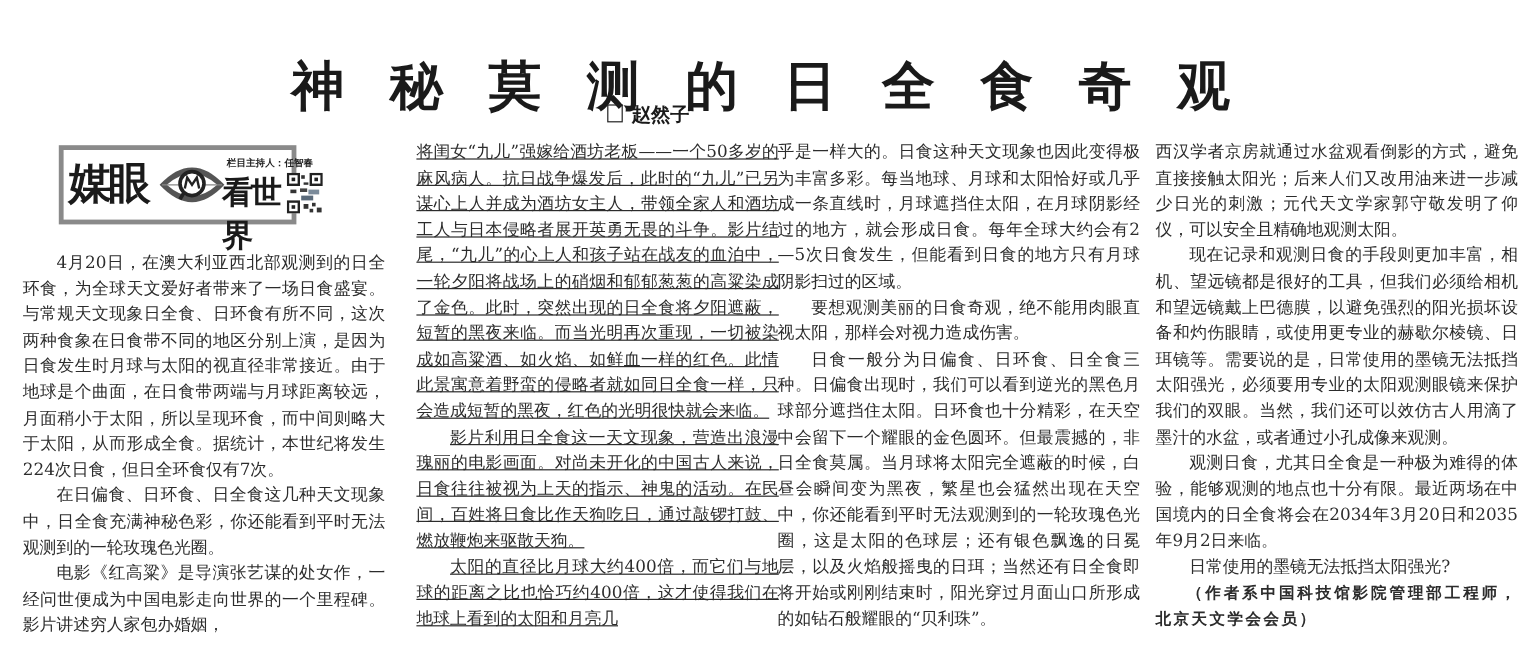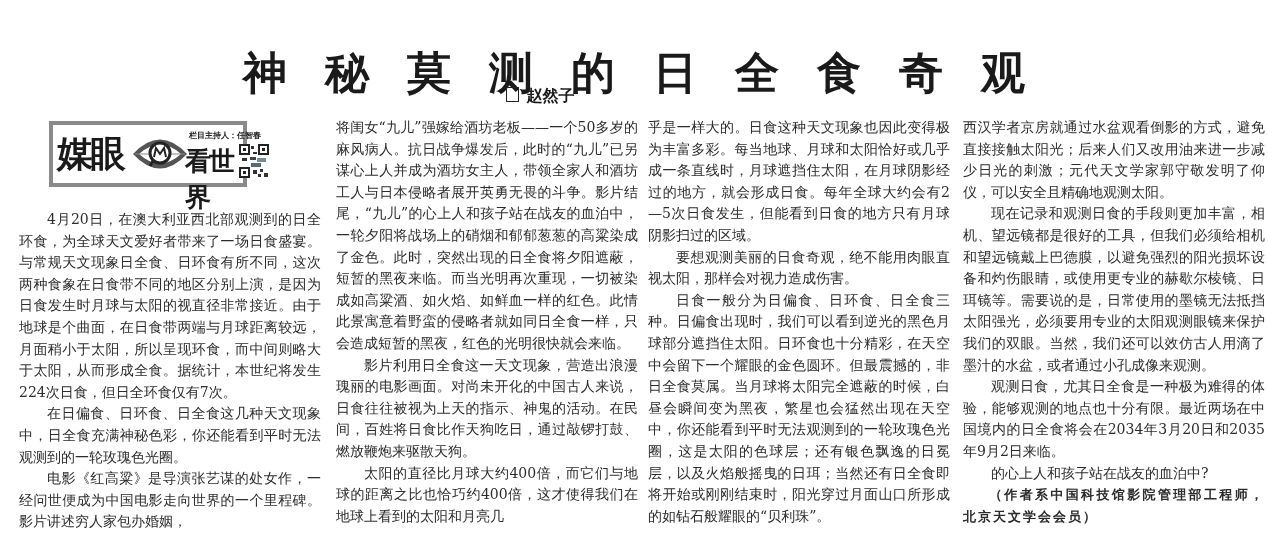--- a/index.html
+++ b/index.html
@@ -9,21 +9,21 @@
               font-family:"DejaVu Serif","Liberation Serif",serif; font-weight:bold;
               font-size:44px; letter-spacing:38px; color:#1a1a1a; line-height:60px; padding-left:38px; box-sizing:border-box; }
   .byline { position:absolute; left:0; top:86px; width:1080px; text-align:center;
             font-family:"DejaVu Sans","Liberation Sans",sans-serif; font-size:16px; font-weight:bold; color:#1a1a1a; }
   .byline .box { display:inline-block; width:11px; height:13px; border:1.5px solid #222; vertical-align:-1px; margin-right:8px; }
   .col { position:absolute; top:117px; width:302px; font-size:14px; line-height:21.6px; text-align:justify; color:#2c2c2c; }
   .col p { margin:0; text-indent:2em; }
   .col p.noindent { text-indent:0; }
   .col p.author { font-weight:bold; letter-spacing:2px; font-size:13px; }
   #c1 { left:19px; top:209px; }
-  #c2 { left:336px; }
+  #c2 { left:347px;text-decoration:underline; }
   #c3 { left:648px; }
   #c4 { left:963px; }
   
   .logo { position:absolute; left:49px; top:121px; width:198px; height:66px; border:4px solid #8a8a8a; background:#fff; box-sizing:border-box; }
   .logo .big1 { position:absolute; left:4px; top:3px; font-family:"DejaVu Sans","Liberation Sans",sans-serif; font-weight:bold; font-size:36px; line-height:52px; color:#1a1a1a; letter-spacing:-3px; }
   .logo .eye { position:absolute; left:78px; top:6px; width:58px; height:46px; }
   .logo .host { position:absolute; left:136px; top:5px; font-size:8px; color:#222; font-family:"DejaVu Sans","Liberation Sans",sans-serif; font-weight:bold; white-space:nowrap; }
   .logo .big2 { position:absolute; left:132px; top:18px; font-family:"DejaVu Sans","Liberation Sans",sans-serif; font-weight:bold; font-size:26px; line-height:36px; color:#1a1a1a; letter-spacing:-2px; }
   .logo .qr { position:absolute; left:186px; top:19px; width:30px; height:34px; }
 </style>
@@ -84,15 +84,15 @@
 <div class="col" id="c3">
   <p class="noindent">乎是一样大的。日食这种天文现象也因此变得极为丰富多彩。每当地球、月球和太阳恰好或几乎成一条直线时，月球遮挡住太阳，在月球阴影经过的地方，就会形成日食。每年全球大约会有2—5次日食发生，但能看到日食的地方只有月球阴影扫过的区域。</p>
   <p>要想观测美丽的日食奇观，绝不能用肉眼直视太阳，那样会对视力造成伤害。</p>
   <p>日食一般分为日偏食、日环食、日全食三种。日偏食出现时，我们可以看到逆光的黑色月球部分遮挡住太阳。日环食也十分精彩，在天空中会留下一个耀眼的金色圆环。但最震撼的，非日全食莫属。当月球将太阳完全遮蔽的时候，白昼会瞬间变为黑夜，繁星也会猛然出现在天空中，你还能看到平时无法观测到的一轮玫瑰色光圈，这是太阳的色球层；还有银色飘逸的日冕层，以及火焰般摇曳的日珥；当然还有日全食即将开始或刚刚结束时，阳光穿过月面山口所形成的如钻石般耀眼的“贝利珠”。</p>
 </div>
 
 <div class="col" id="c4">
   <p class="noindent">西汉学者京房就通过水盆观看倒影的方式，避免直接接触太阳光；后来人们又改用油来进一步减少日光的刺激；元代天文学家郭守敬发明了仰仪，可以安全且精确地观测太阳。</p>
   <p>现在记录和观测日食的手段则更加丰富，相机、望远镜都是很好的工具，但我们必须给相机和望远镜戴上巴德膜，以避免强烈的阳光损坏设备和灼伤眼睛，或使用更专业的赫歇尔棱镜、日珥镜等。需要说的是，日常使用的墨镜无法抵挡太阳强光，必须要用专业的太阳观测眼镜来保护我们的双眼。当然，我们还可以效仿古人用滴了墨汁的水盆，或者通过小孔成像来观测。</p>
   <p>观测日食，尤其日全食是一种极为难得的体验，能够观测的地点也十分有限。最近两场在中国境内的日全食将会在2034年3月20日和2035年9月2日来临。</p>
-  <p>的心上人和孩子站在战友的血泊中?</p>
+  <p>日常使用的墨镜无法抵挡太阳强光?</p>
   <p class="author">（作者系中国科技馆影院管理部工程师，北京天文学会会员）</p>
 </div>
 
 </body></html>

